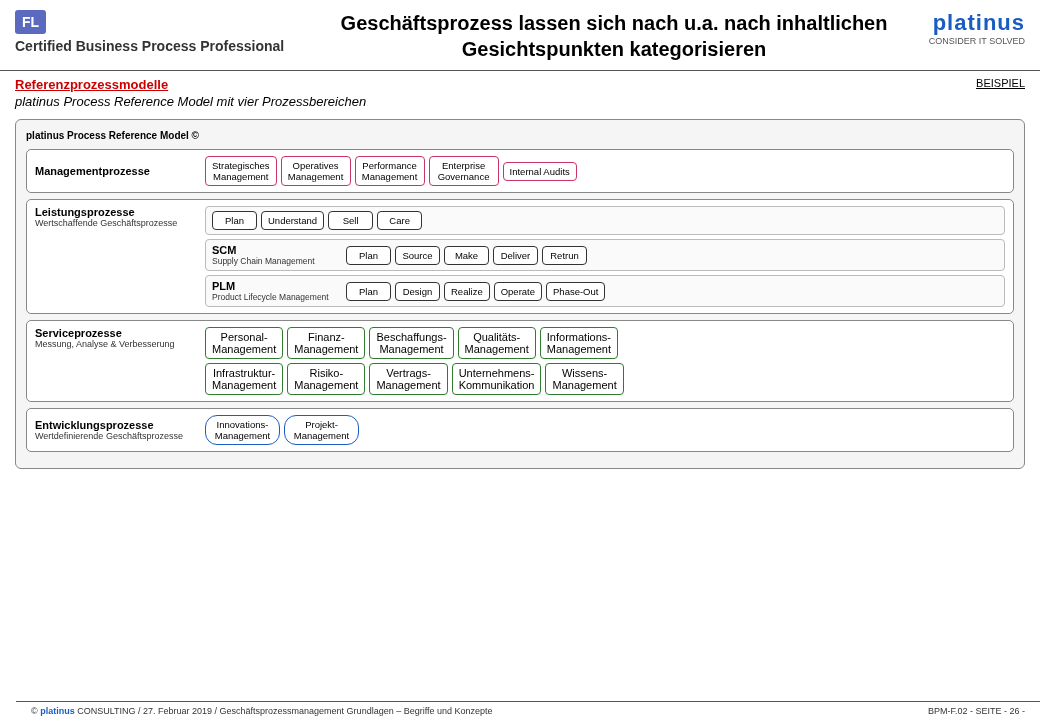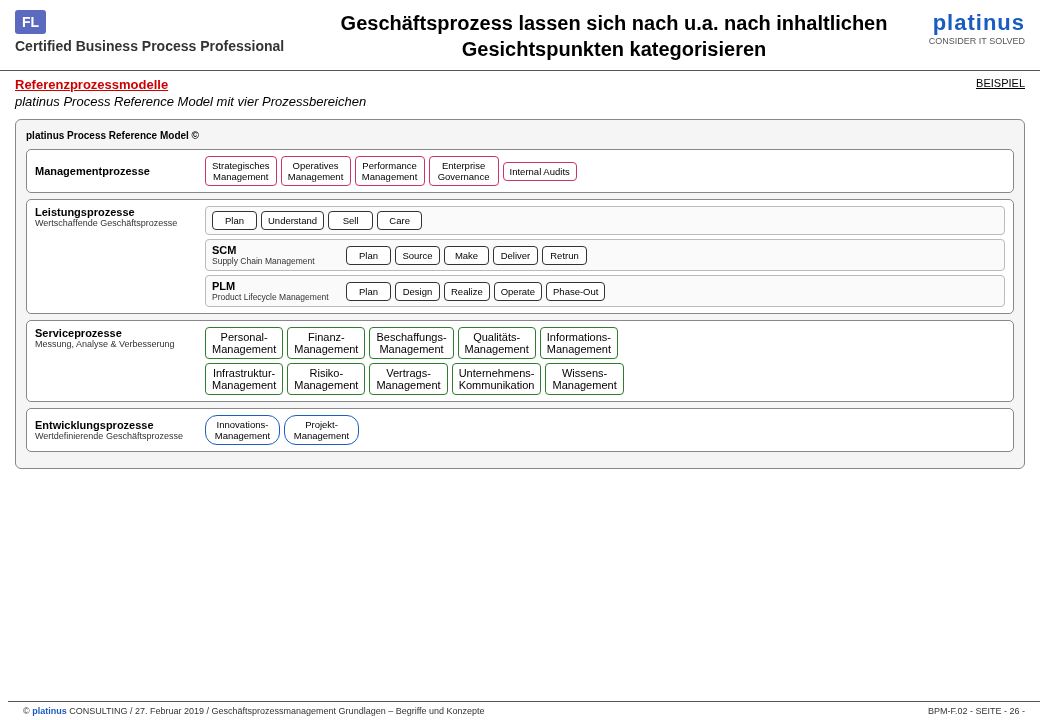--- a/index.html
+++ b/index.html
@@ -53,21 +53,21 @@
     .leistung-sub-label { min-width: 130px; }
     .leistung-sub-name { font-weight: bold; font-size: 11px; }
     .leistung-sub-desc { font-size: 8.5px; color: #333; }
     .leistung-sub-btns { display: flex; gap: 4px; flex-wrap: wrap; }
 
     
     .svc-grid { flex: 1; display: flex; flex-direction: column; gap: 4px; }
     .svc-row { display: flex; gap: 4px; }
 
     
-    .footer { position: absolute; bottom: 0; left: 8px; right: 0; border-top: 1px solid #555; padding: 4px 15px; display: flex; justify-content: space-between; align-items: center; font-size: 9px; color: #333; background: #fff; }
+    .footer { position: absolute; bottom: 0; left: 16px; right: 0; border-top: 1px solid #555; padding: 4px 15px; display: flex; justify-content: space-between; align-items: center; font-size: 9px; color: #333; background: #fff; }
     .footer-left { }
     .footer-left .platinus { color: #1a5cc0; font-weight: bold; }
     .footer-right { }
   </style>
 </head>
 <body>
 
 <div class="header">
   <div class="header-logo">
     <div class="logo-box">FL</div>

